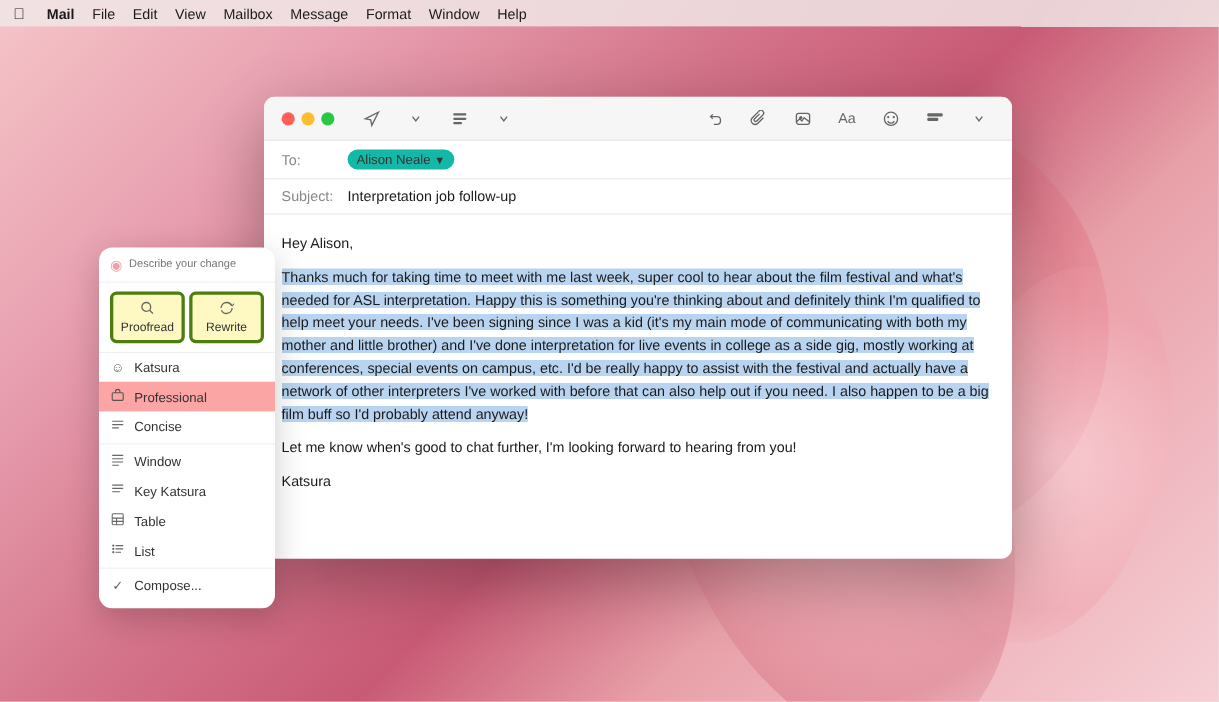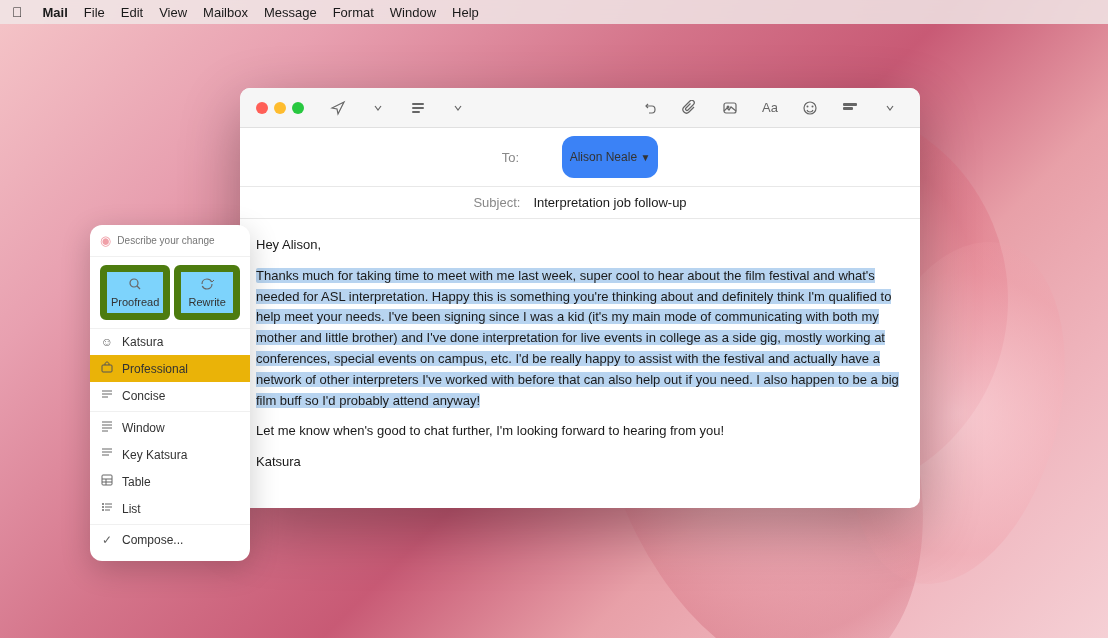--- a/index.html
+++ b/index.html
@@ -136,35 +136,34 @@
       padding: 0;
       background: white;
     }
 
     .mail-field {
       display: flex;
       align-items: center;
       padding: 8px 16px;
       border-bottom: 1px solid #e8e8e8;
       font-size: 13px;
-      justify-content: center;
     }
     .mail-field-label {
       color: #888;
       width: 60px;
       flex-shrink: 0;
     }
     .mail-field-value {
       color: #1a1a1a;
     }
 
     .recipient-chip {
-      background: #3b82f6;
+      background: #14b8a6;
       border-radius: 12px;
-      padding: 14px 8px;
+      padding: 2px 8px;
       font-size: 12px;
       color: #333;
     }
 
     .mail-body {
       padding: 16px;
       font-size: 13px;
       line-height: 1.6;
       color: #1a1a1a;
       height: 310px;
@@ -214,23 +213,23 @@
     .ai-actions {
       display: flex;
       gap: 4px;
       padding: 8px 10px;
       border-bottom: 1px solid #f0f0f0;
     }
 
     .ai-action-btn {
       flex: 1;
       padding: 5px 4px;
-      border: 7px solid #4d7c0f;
+      border: 3px solid #4d7c0f;
       border-radius: 6px;
-      background: #7dd3fc;
+      background: #fef9c3;
       font-size: 11px;
       cursor: pointer;
       display: flex;
       flex-direction: column;
       align-items: center;
       gap: 2px;
       color: #333;
     }
     .ai-action-btn .btn-icon {
       font-size: 13px;
@@ -239,21 +238,21 @@
     .ai-menu-item {
       display: flex;
       align-items: center;
       padding: 6px 10px;
       font-size: 12px;
       color: #333;
       cursor: pointer;
       gap: 8px;
     }
     .ai-menu-item.active {
-      background: #eab308;
+      background: #fca5a5;
       text-align: right;
     }
     .ai-menu-item .item-icon {
       font-size: 12px;
       color: #666;
       width: 14px;
       text-align: center;
     }
     .ai-divider {
       height: 1px;

